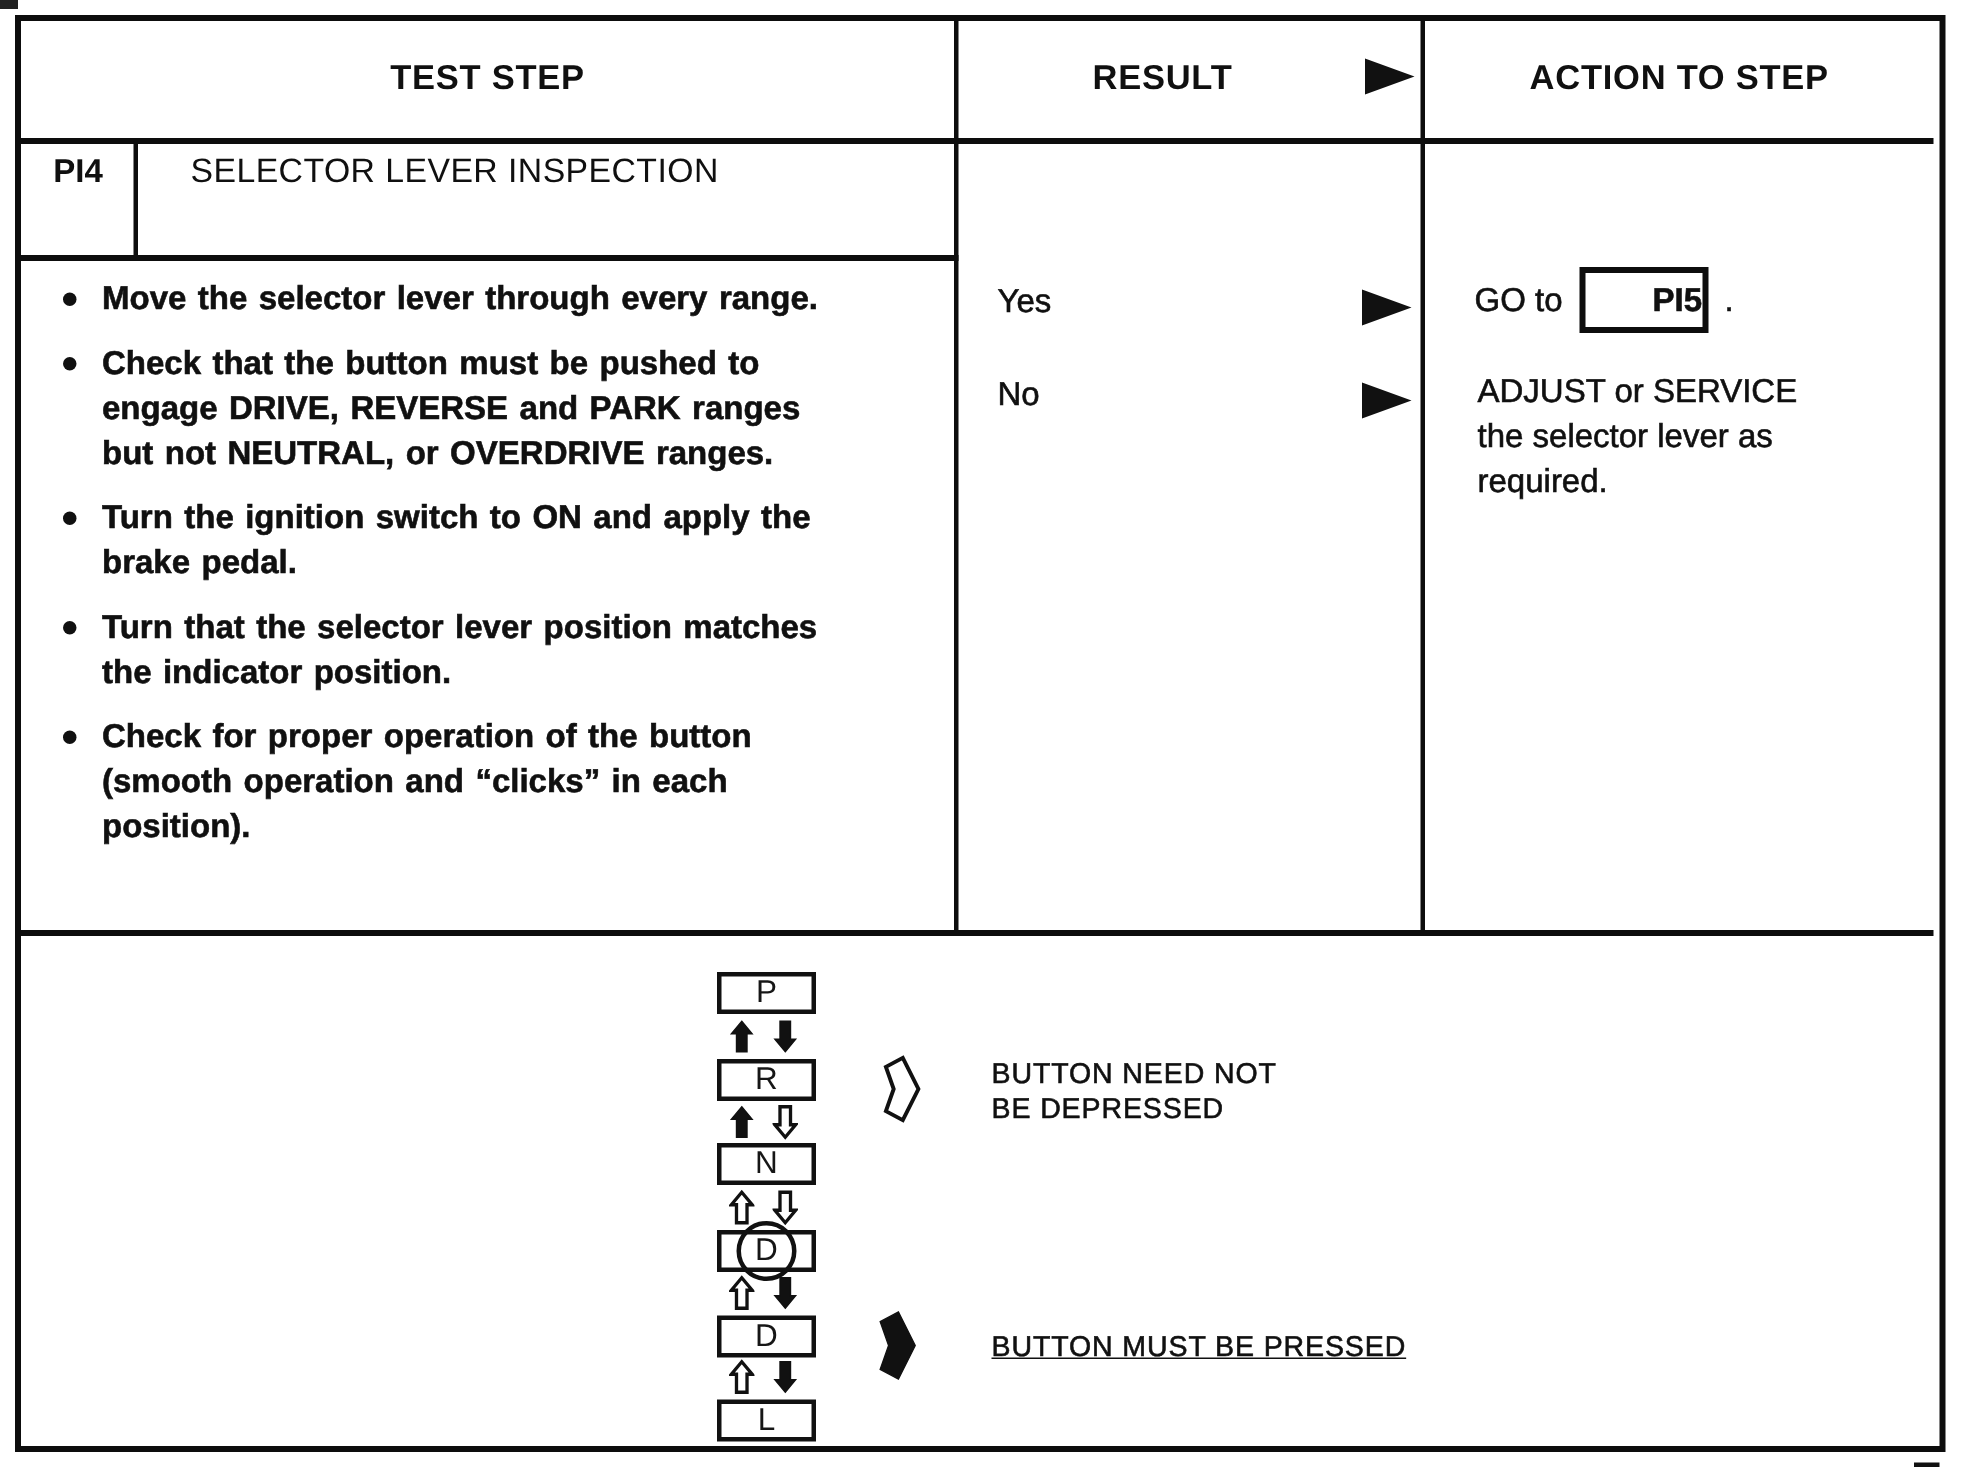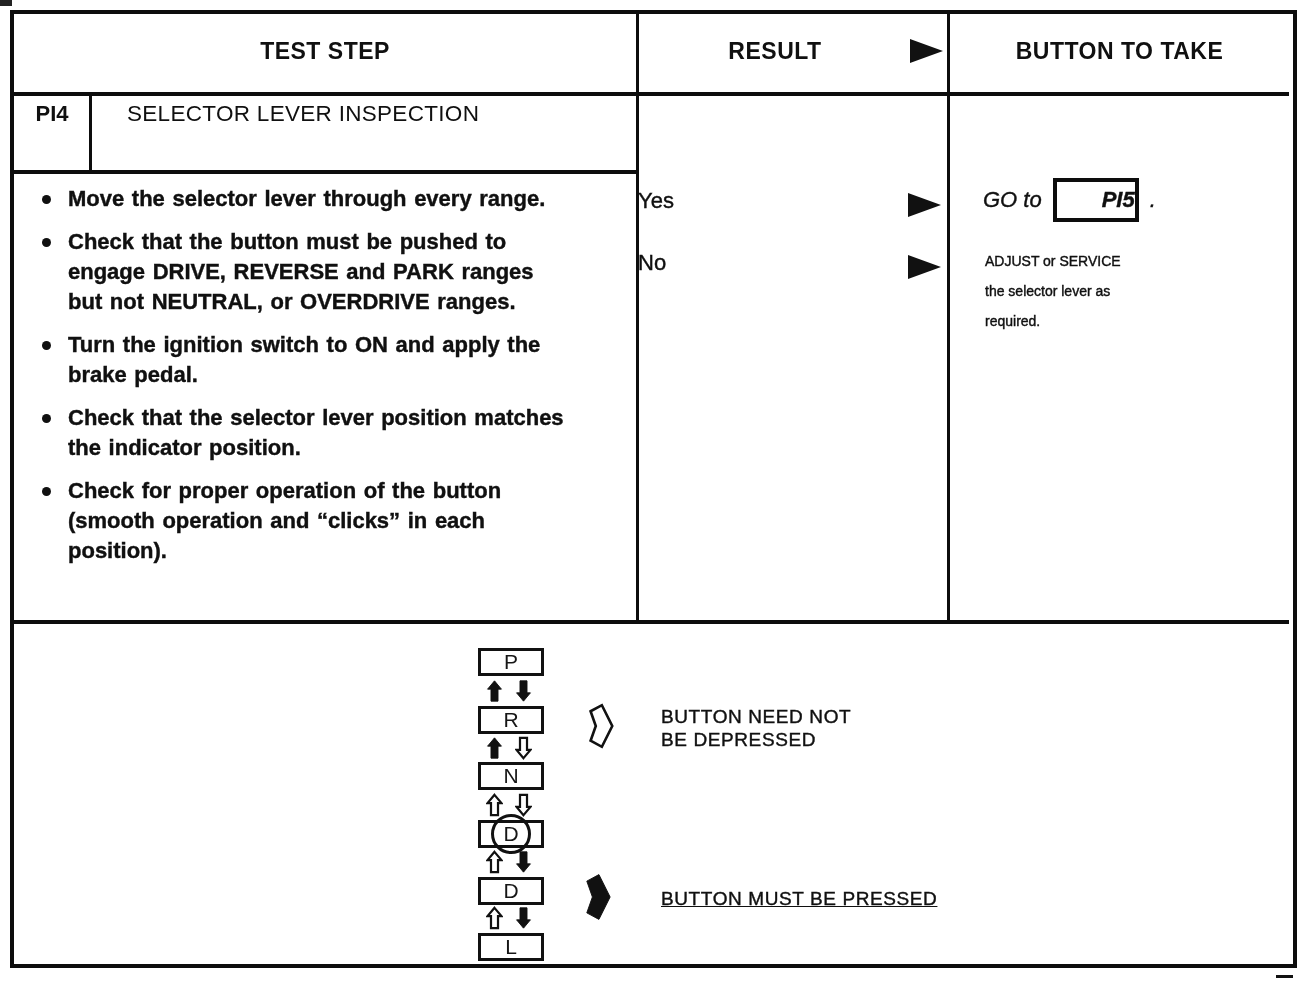--- a/index.html
+++ b/index.html
@@ -26,27 +26,27 @@
   .hdr-arrow{left:910px;top:38px;}
   
   .stepcode{position:absolute;left:22px;top:101px;width:60px;text-align:center;font-weight:700;font-size:22px;}
   .steptitle{position:absolute;left:127px;top:101px;font-size:22.5px;letter-spacing:.3px;}
   
   .bullets{position:absolute;left:36px;top:184px;width:575px;font-size:22px;line-height:30px;font-weight:bold;-webkit-text-stroke:.4px #101010;}
   .bullet{position:relative;padding-left:32px;margin-bottom:13px;}
   .bullet .dot{position:absolute;left:6px;top:11px;width:9px;height:9px;border-radius:50%;background:#101010;}
   .bullet .bl{display:block;word-spacing:1.5px;}
   
-  .res{position:absolute;left:638px;font-size:22px;-webkit-text-stroke:.4px #101010;}
+  .res{position:absolute;left:665px;font-size:22px;-webkit-text-stroke:.4px #101010;}
   .res-yes{top:188px;} .res-no{top:250px;}
   .arr-yes{left:908px;top:192px;} .arr-no{left:908px;top:254px;}
   
-  .goto{position:absolute;left:983px;top:178px;display:flex;align-items:center;gap:11px;font-size:22px;font-style:italic;-webkit-text-stroke:.4px #101010;}
+  .goto{position:absolute;left:983px;top:178px;display:flex;align-items:center;gap:11px;font-size:22px;-webkit-text-stroke:.4px #101010;}
   .pibox{display:inline-flex;align-items:center;justify-content:flex-end;width:78px;height:36px;border:4px solid #0d0d0d;font-weight:700;font-size:22px;}
-  .adjust{position:absolute;left:985px;top:246px;font-size:14px;line-height:30px;-webkit-text-stroke:.4px #101010;}
+  .adjust{position:absolute;left:985px;top:246px;font-size:22px;line-height:30px;-webkit-text-stroke:.4px #101010;}
   .adjust .bl{display:block;}
   
   .pos-box{position:absolute;left:478px;width:60px;height:22px;border:3px solid #111;
     display:flex;align-items:center;justify-content:center;font-size:21px;color:#161616;}
   .bx0{top:648px;} .bx1{top:706px;} .bx2{top:762px;} .bx3{top:820px;} .bx4{top:877px;} .bx5{top:933px;}
   .od-circle{position:absolute;left:491px;top:814px;width:34px;height:34px;border:3.5px solid #111;border-radius:50%;background:transparent;}
   .gap{position:absolute;left:486px;width:46px;height:24px;display:flex;justify-content:space-between;}
   .gp0{top:679px;} .gp1{top:736px;} .gp2{top:793px;} .gp3{top:850px;} .gp4{top:906px;}
   .arrow-sm{line-height:0;}
   .arrow-sm[data-fill="solid"] path{fill:#111;stroke:#111;stroke-width:1;}
@@ -75,21 +75,21 @@
   <div class="hline h-step"></div>
   <div class="hline h-main"></div>
 
   <div class="hdr c1">TEST STEP</div>
   <div class="hdr c2">RESULT</div>
   <span class="tri-icon hdr-arrow">
     <svg width="34" height="26" viewBox="0 0 34 26">
         <path d="M0 1 L33 13 L0 25 Z" fill="#111"></path>
       </svg>
   </span>
-  <div class="hdr c3">BUTTON TO TAKE</div>
+  <div class="hdr c3">ACTION TO STEP</div>
 
   <div class="stepcode">PI4</div>
   <div class="steptitle">SELECTOR LEVER INSPECTION</div>
 
   <div class="bullets">
     <div class="bullet">
       <span class="dot"></span>
       <span class="bl">Move the selector lever through every range.</span>
     </div>
     <div class="bullet">
@@ -98,21 +98,21 @@
       <span class="bl">engage DRIVE, REVERSE and PARK ranges</span>
       <span class="bl">but not NEUTRAL, or OVERDRIVE ranges.</span>
     </div>
     <div class="bullet">
       <span class="dot"></span>
       <span class="bl">Turn the ignition switch to ON and apply the</span>
       <span class="bl">brake pedal.</span>
     </div>
     <div class="bullet">
       <span class="dot"></span>
-      <span class="bl">Check that the selector lever position matches</span>
+      <span class="bl">Turn that the selector lever position matches</span>
       <span class="bl">the indicator position.</span>
     </div>
     <div class="bullet">
       <span class="dot"></span>
       <span class="bl">Check for proper operation of the button</span>
       <span class="bl">(smooth operation and “clicks” in each</span>
       <span class="bl">position).</span>
     </div>
   </div>
 

